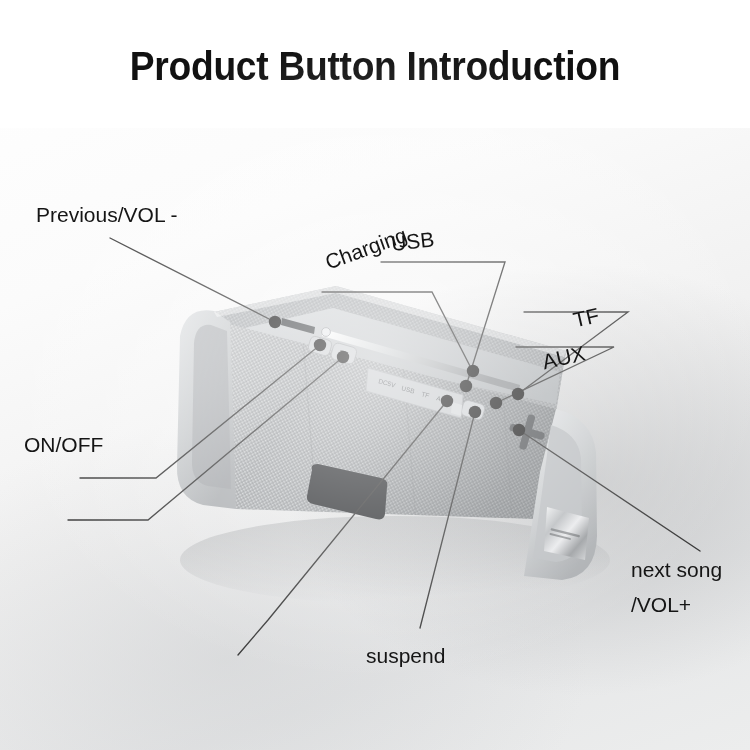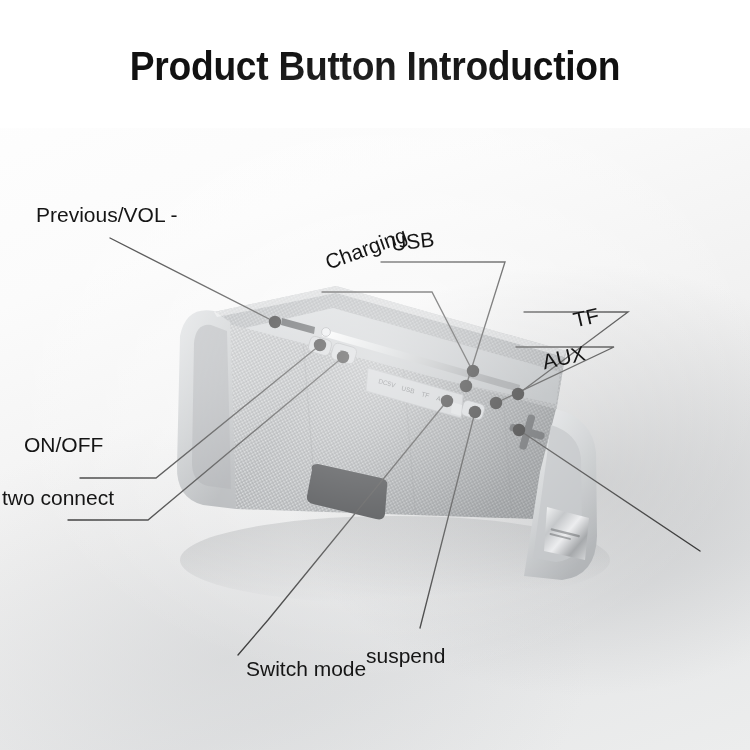--- a/index.html
+++ b/index.html
@@ -262,20 +262,22 @@
   <div class="lbl" style="left:322px; top:252px; transform:rotate(-20deg); transform-origin:left top;">Charging</div>
 
   <div class="lbl" style="left:390px; top:232px; transform:rotate(-6deg); transform-origin:left top;">USB</div>
 
   <div class="lbl" style="left:571px; top:309px; transform:rotate(-13deg); transform-origin:left top;">TF</div>
 
   <div class="lbl" style="left:540px; top:351px; transform:rotate(-13deg); transform-origin:left top;">AUX</div>
 
   <div class="lbl" style="left:24px;  top:433px;">ON/OFF</div>
 
-  <div class="lbl" style="left:2px;   top:486px;">two connect</div>
-
-  <div class="lbl" style="left:246px; top:657px;">Switch mode</div>
+
 
   <div class="lbl" style="left:366px; top:644px;">suspend</div>
 
+  <div class="lbl" style="left:631px; top:558px;">
+    <div>next song</div>
+    <div style="margin-top:11px;">/VOL+</div>
+  </div>
 
 </div>
 
 </body></html>

